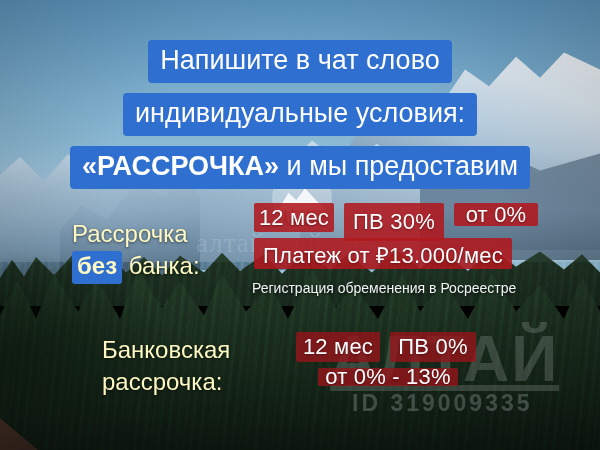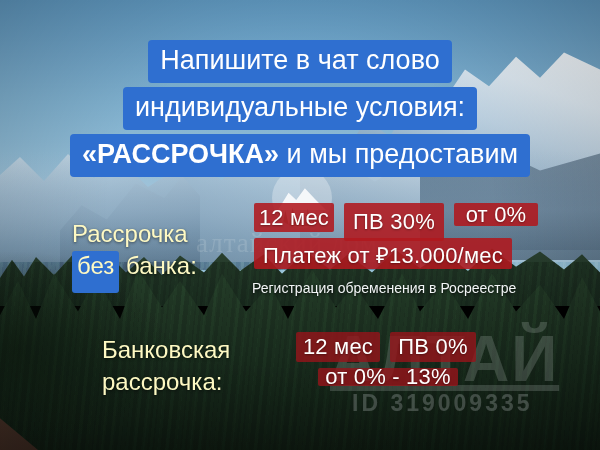--- a/index.html
+++ b/index.html
@@ -164,38 +164,38 @@
     display: inline-block;
     background: #2f6fd0;
     color: #ffffff;
     font-size: 27px;
     font-weight: 400;
     line-height: 1.0;
     padding: 7px 12px 9px 12px;
     border-radius: 4px;
     white-space: nowrap;
   }
-  .headline .row { margin-bottom: 4px; }
+  .headline .row { margin-bottom: 10px; }
   .headline .row2 .hl { font-size: 27px; }
   .headline .row2 b { font-weight: 700; }
 
   
   .label {
     position: absolute;
     color: #fef9c3;
     font-size: 24px;
     font-weight: 400;
     line-height: 1.35;
     text-shadow: 0 1px 3px rgba(0,0,0,0.55);
     white-space: nowrap;
   }
   .label .chip-blue {
     background: #2f6fd0;
-    font-weight: 400;
-    padding: 1px 5px 14px 5px;
+    font-weight: 700;
+    padding: 1px 5px 5px 5px;
     border-radius: 3px;
     text-shadow: none;
   }
 
   .badge {
     position: absolute;
     display: inline-flex;
     align-items: center;
     justify-content: center;
     color: #ffffff;

